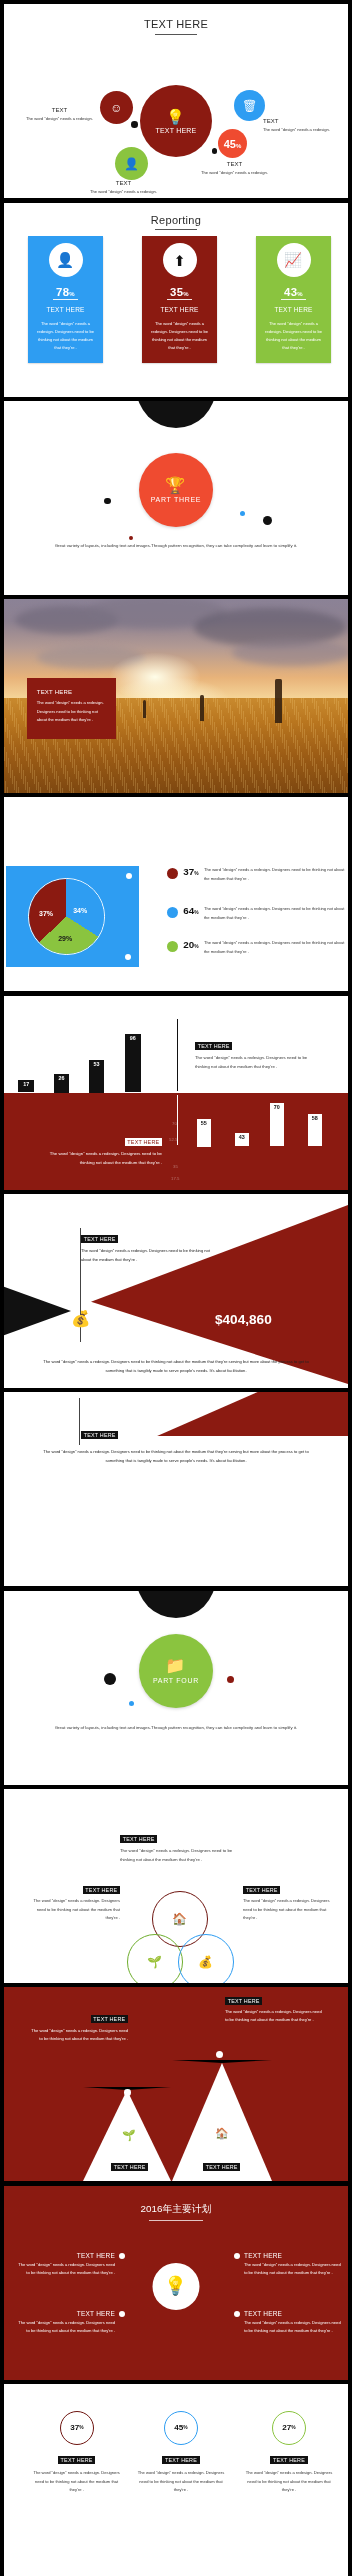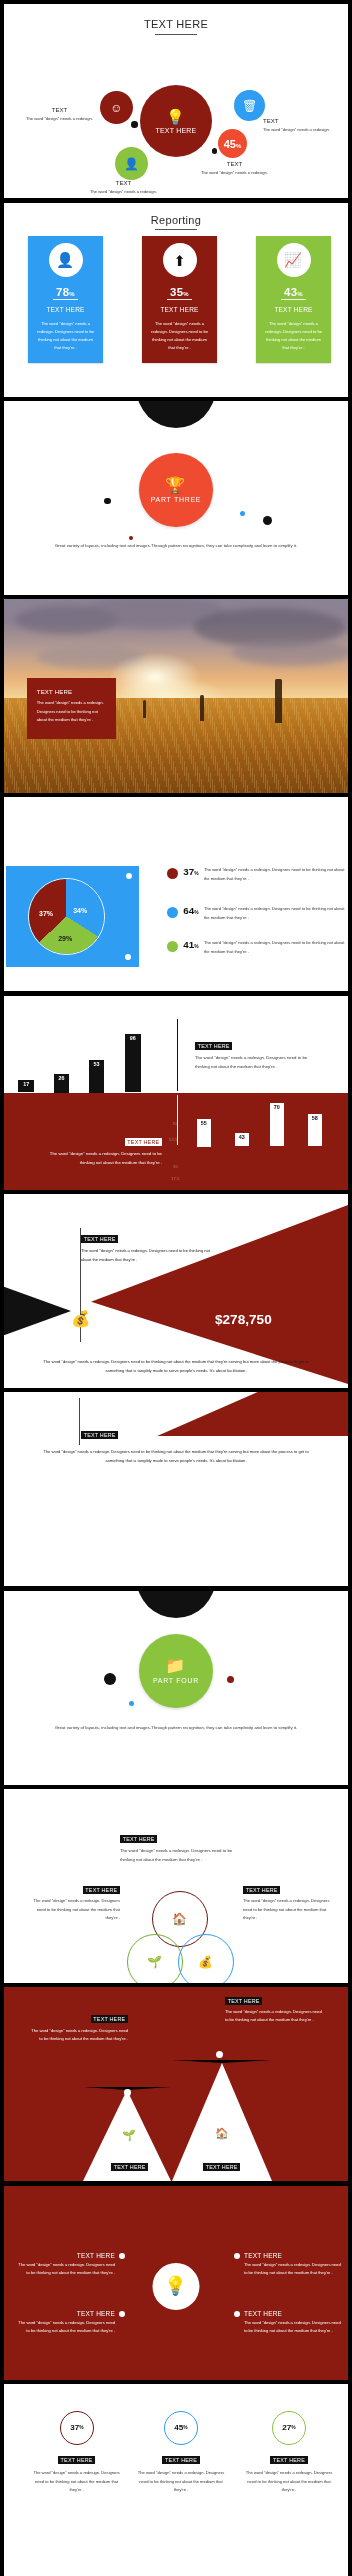--- a/index.html
+++ b/index.html
@@ -306,21 +306,21 @@
       <span class="pc"><span>37</span><sub>%</sub></span>
       <span class="tx">The word "design" needs a redesign. Designers need to be thinking not about the medium that they're .</span>
     </div>
     <div class="leg" style="top:108px;">
       <span class="sw" style="background:#2e9df2;"></span>
       <span class="pc"><span>64</span><sub>%</sub></span>
       <span class="tx">The word "design" needs a redesign. Designers need to be thinking not about the medium that they're .</span>
     </div>
     <div class="leg" style="top:142px;">
       <span class="sw" style="background:#8ac43f;"></span>
-      <span class="pc"><span>41</span><sub>%</sub></span>
+      <span class="pc"><span>20</span><sub>%</sub></span>
       <span class="tx">The word "design" needs a redesign. Designers need to be thinking not about the medium that they're .</span>
     </div>
   </section>
 
   <section class="slide">
     <div class="s6-top"></div>
     <div class="s6-bot"></div>
     <span class="vdiv"></span>
     <span class="vdiv2"></span>
 
@@ -367,21 +367,21 @@
 
   <section class="slide">
     <div class="wedge"></div>
     <div class="tri-blk"></div>
     <span class="s7-line"></span>
     <div class="s7-txt">
       <span class="taghead">TEXT HERE</span>
       <div class="b">The word "design" needs a redesign. Designers need to be thinking not about the medium that they're .</div>
     </div>
     <span class="moneybag">💰</span>
-    <div class="s7-amt">$278,750</div>
+    <div class="s7-amt">$404,860</div>
     <div class="s7-foot">The word "design" needs a redesign. Designers need to be thinking not about the medium that they're serving but more about the process to get to something that is tangibly made to serve people's needs. It's about facilitation.</div>
   </section>
 
   <section class="slide">
     <div class="wedge" style="left:152px;top:-108px;width:195px;height:152px;
         clip-path: polygon(0% 100%, 100% 44%, 100% 100%);"></div>
     <span class="s7-line" style="left:75px;top:5.4px;height:47px;"></span>
     <div style="position:absolute;left:77px;top:37px;">
       <span class="taghead">TEXT HERE</span>
     </div>
@@ -445,20 +445,23 @@
     <span class="wdot" style="left:212px;top:64px;width:7px;height:7px;"></span>
 
     <span class="mtn-ico" style="left:118px;top:142px;">🌱</span>
     <span class="mtn-ico" style="left:211px;top:140px;">🏠</span>
     <span class="taghead mtn-tag" style="left:107px;top:176px;">TEXT HERE</span>
     <span class="taghead mtn-tag" style="left:199px;top:176px;">TEXT HERE</span>
   </section>
 
   <section class="slide">
     <div class="red-bg"></div>
+    <div class="plan-title">
+      <span>2016年主要计划</span><span class="rule"></span>
+    </div>
     <div class="bulbc">
       <span>💡</span>
     </div>
 
     <div class="pcap" style="left:11px;top:66px;text-align:right;">
       <div class="h">TEXT HERE</div>
       <div class="b">The word "design" needs a redesign. Designers need to be thinking not about the medium that they're .</div>
     </div>
     <span class="pdot" style="left:115px;top:67px;"></span>
 

